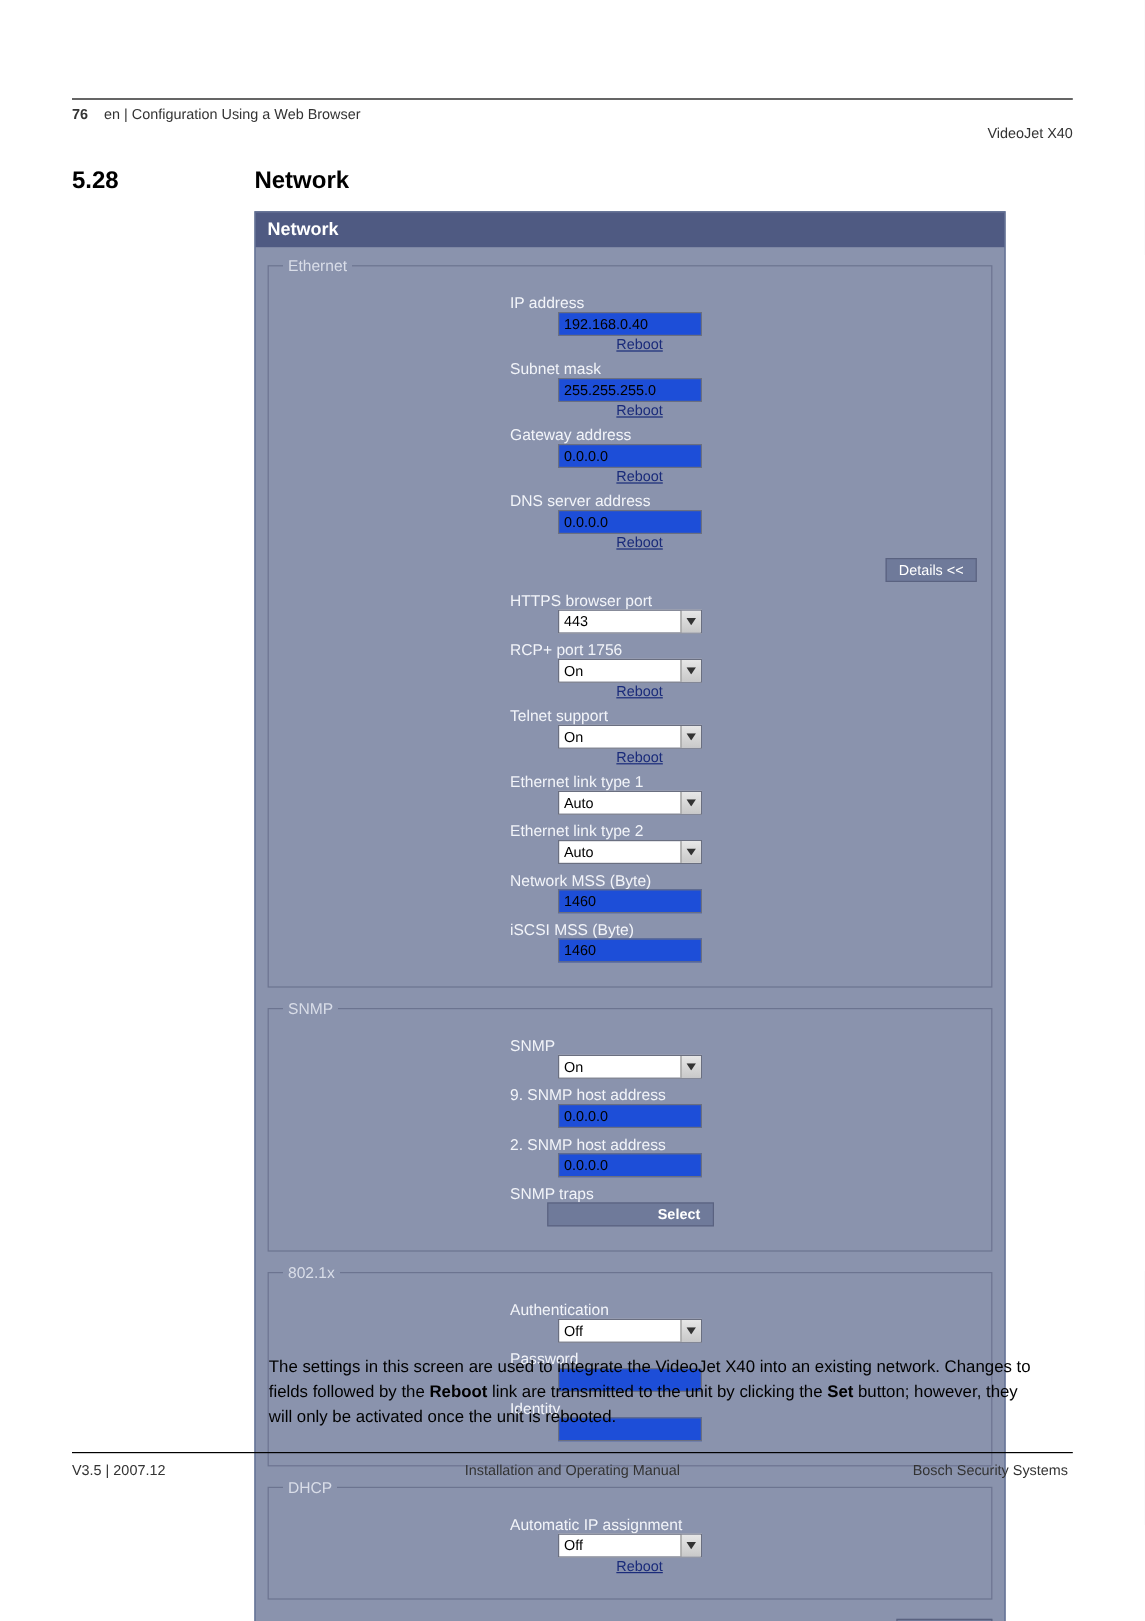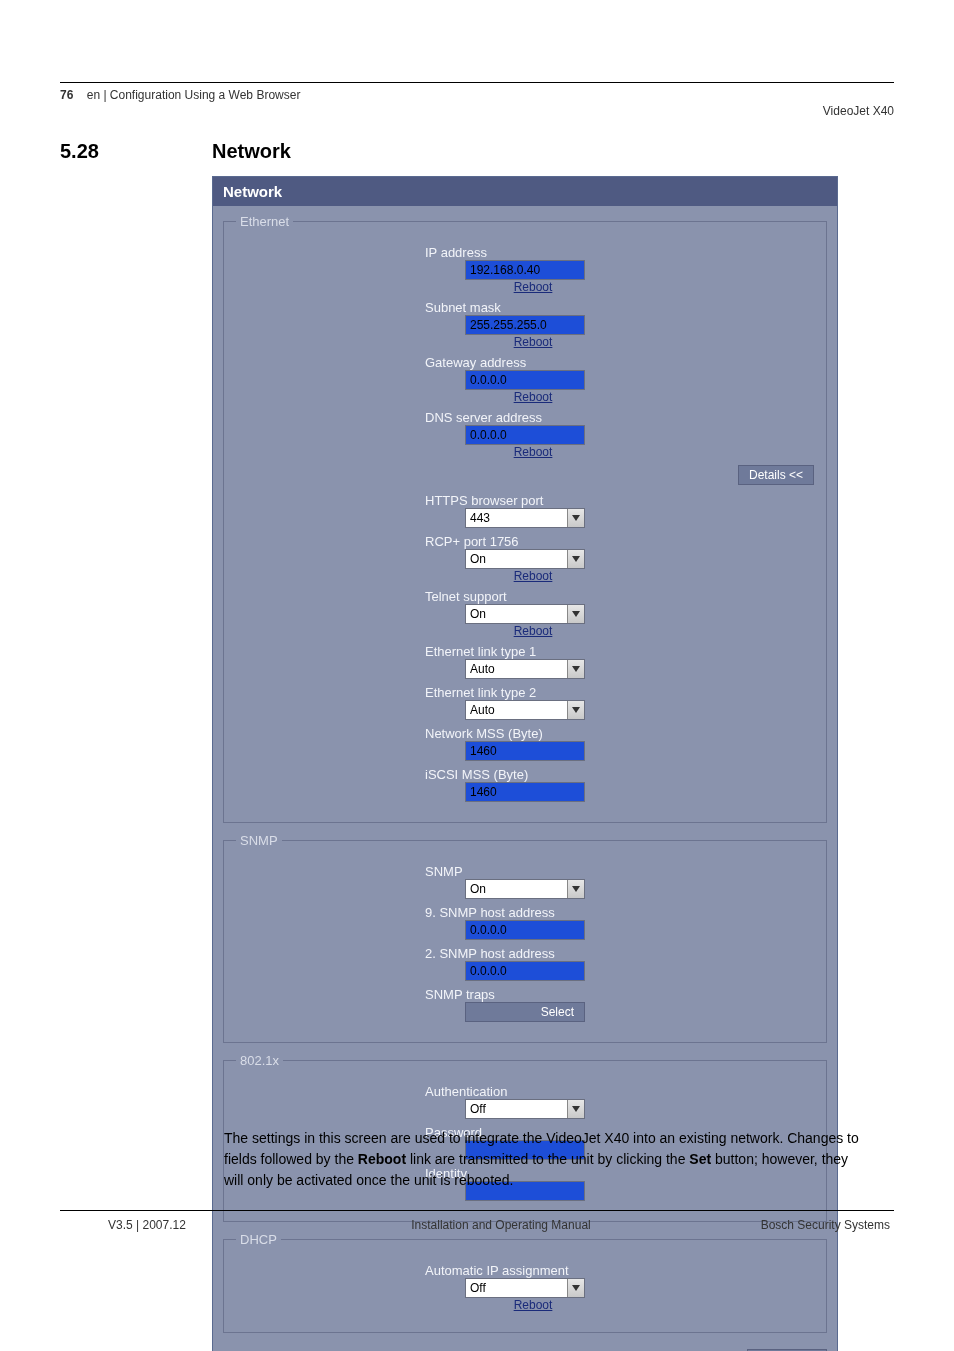--- a/index.html
+++ b/index.html
@@ -44,21 +44,20 @@
     top: 1210px;
     border-top: 1px solid #000;
   }
   .footer {
     position: absolute;
     top: 1218px;
     left: 60px;
     right: 60px;
     font-size: 12px;
     color: #333;
-    margin-left: 48px;
   }
   .footer-center {
     position: absolute;
     left: 0; right: 0;
     text-align: center;
   }
   .footer-right {
     position: absolute;
     right: 4px;
   }
@@ -332,21 +331,21 @@
         <div class="row">
           <span class="lbl">9. SNMP host address</span>
           <input class="ctrl" value="0.0.0.0" style="">
         </div>
         <div class="row">
           <span class="lbl">2. SNMP host address</span>
           <input class="ctrl" value="0.0.0.0" style="">
         </div>
         <div class="row">
           <span class="lbl">SNMP traps</span>
-          <button class="btn select-btn" style="width:120px;box-sizing:border-box;">Select</button>
+          <button class="btn select-btn" style="width:139px;box-sizing:border-box;font-weight:bold;">Select</button>
         </div>
       </fieldset>
 
       <fieldset class="group">
         <legend>802.1x</legend>
         <div class="row">
           <span class="lbl">Authentication</span>
           <div class="select-wrap">
             <span class="val">Off</span>
             <span class="arrow">

